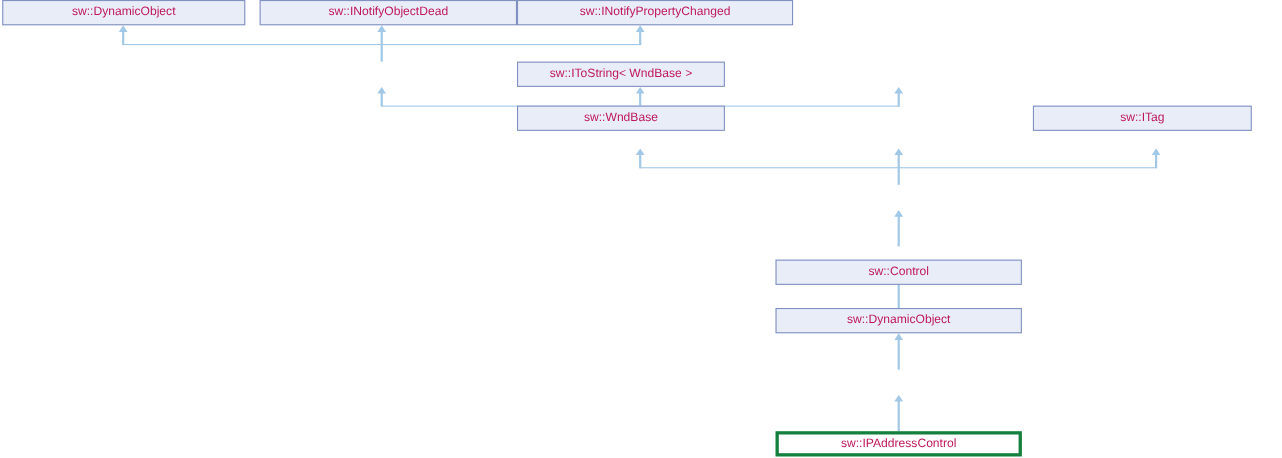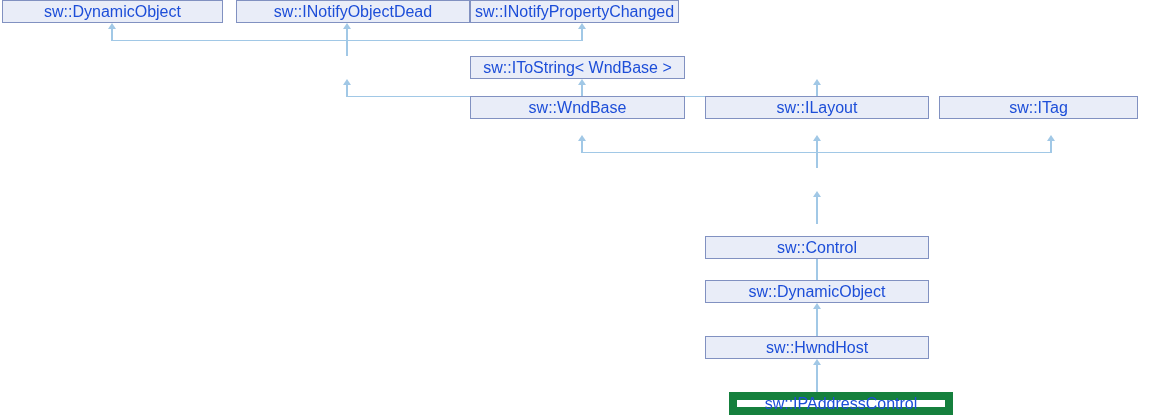--- a/index.html
+++ b/index.html
@@ -7,36 +7,36 @@
     position:relative; width:1165px; height:416px; background:#ffffff;
     font-family:"Liberation Sans","DejaVu Sans",sans-serif;
   }
   .node {
     position:absolute; height:23px; box-sizing:border-box;
     background:#e9edf8; border:1px solid #8191c1;
     display:flex; align-items:center; justify-content:center;
     cursor:pointer;
   }
   .lbl {
-    font-size:16px; color:#1d4ed8; white-space:nowrap; line-height:1;text-align:right;
+    font-size:11px; color:#be185d; white-space:nowrap; line-height:1;text-align:right;
   }
   
-  .c0{left:2px;width:221px} .c1{left:236px;width:234px} .c2{left:470px;width:215px}
+  .c0{left:2px;width:221px} .c1{left:236px;width:234px} .c2{left:470px;width:189px}
   .c3{left:705px;width:224px} .c4{left:939px;width:199px}
   
   .r0{top:0px} .r1{top:56px} .r2{top:96px} .r3{top:168px}
   .r4{top:236px} .r5{top:280px} .r6{top:336px} .r7{top:392px}
   
   .hatched {
     background:repeating-linear-gradient(45deg,#ffffff 0px,#ffffff 5px,#dfe3f1 5px,#dfe3f1 10px);
     border:1px dashed #8191c1;
   }
   .hatched .lbl { background:#ffffff; padding:1px 3px; }
   
-  .current { background:#ffffff; border:8px solid #15803d; cursor:default;margin-left:24px; }
+  .current { background:#ffffff; border:3px solid #15803d; cursor:default; }
   
   .el { position:absolute; background:#a1c8e6; }
   .el.h { height:1px; }
   .el.v { width:2px; }
   .ah {
     position:absolute; width:0; height:0;
     border-left:4px solid transparent; border-right:4px solid transparent;
     border-bottom:6px solid #a1c8e6;
   }
 </style>
@@ -77,45 +77,39 @@
   <div class="el v" style="left:816px;top:308px;height:28px"></div>
   <div class="ah" style="left:813px;top:359px"></div>
   <div class="el v" style="left:816px;top:364px;height:28px"></div>
 
   <div class="node c0 r0">
     <span class="lbl">sw::DynamicObject</span>
   </div>
   <div class="node c1 r0">
     <span class="lbl">sw::INotifyObjectDead</span>
   </div>
-  <div class="node c2 r0" style="width:209px">
+  <div class="node c2 r0" style="width:251px">
     <span class="lbl">sw::INotifyPropertyChanged</span>
   </div>
 
   <div class="node c2 r1">
     <span class="lbl">sw::IToString&lt; WndBase &gt;</span>
   </div>
 
   <div class="node c2 r2">
     <span class="lbl">sw::WndBase</span>
-  </div>
-  <div class="node c3 r2">
-    <span class="lbl">sw::ILayout</span>
   </div>
   <div class="node c4 r2">
     <span class="lbl">sw::ITag</span>
   </div>
 
 
   <div class="node c3 r4">
     <span class="lbl">sw::Control</span>
   </div>
   <div class="node c3 r5">
     <span class="lbl">sw::DynamicObject</span>
   </div>
-  <div class="node c3 r6">
-    <span class="lbl">sw::HwndHost</span>
-  </div>
   <div class="node current c3 r7">
     <span class="lbl">sw::IPAddressControl</span>
   </div>
 
 </div>
 
 </body></html>

